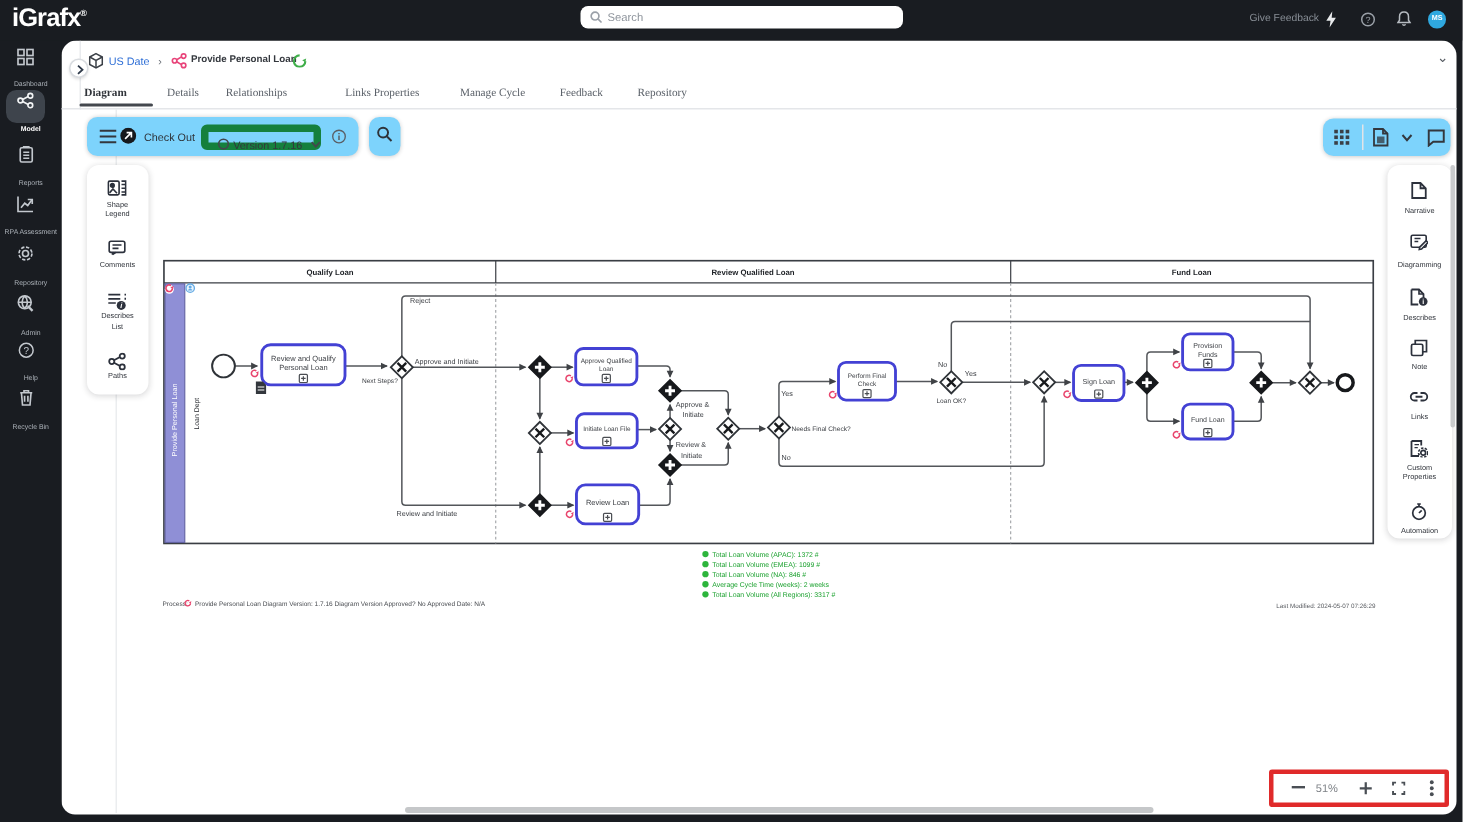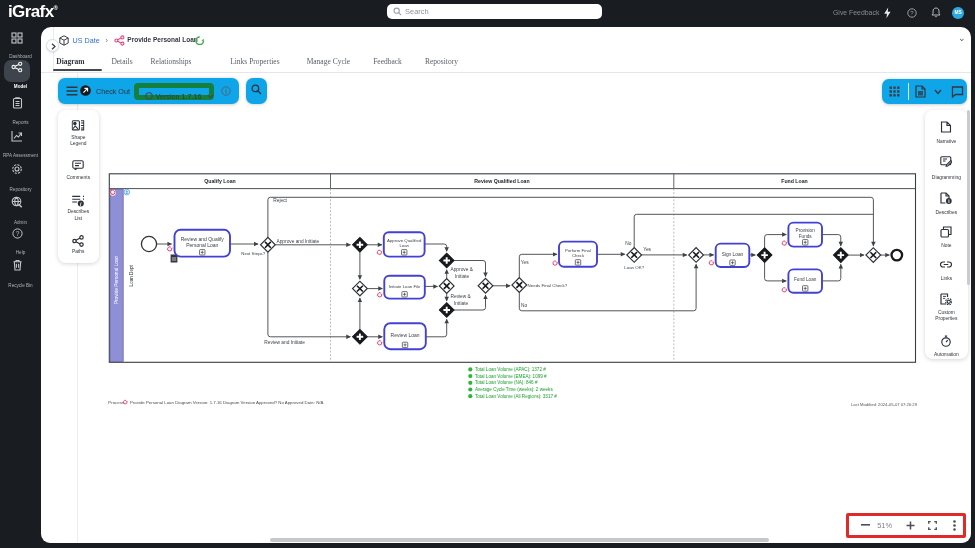--- a/index.html
+++ b/index.html
@@ -24,21 +24,21 @@
 #panel { position:absolute; left:41px; top:26.5px; width:929.5px; height:516px; background:#fff; border-radius:10px 10px 9px 9px; }
 .ctext { position:absolute; top:9px; font-size:7.2px; }
 #collapsebtn { position:absolute; left:46.2px; top:39.2px; width:13px; height:13px; border-radius:50%; background:#fff; border:1px solid #d9dce0; box-shadow:0 1px 2px rgba(0,0,0,.12); color:#2f3a4a; font-weight:bold; font-size:8.5px; line-height:11.5px; text-align:center; }
 
 .tab { position:absolute; top:57px; font-size:7.5px; color:#5b6169; transform:translateX(-50%);font-family:Liberation Serif, serif; }
 .tab.on { color:#30343a; font-weight:bold; }
 #tabline { position:absolute; left:41px; top:72.1px; width:929.5px; height:1px; background:#e4e6e9; }
 #tabunder { position:absolute; left:52.6px; top:69.2px; width:49.2px; height:2.2px; background:#44484e; border-radius:1px; }
 #panechev { position:absolute; left:958px; top:33px; color:#555a61; font-size:9px; }
 
-.card { position:absolute; background:#0ea5e9; border-radius:7px; box-shadow:0 0.5px 3px rgba(25,28,33,.22); }
+.card { position:absolute; background:#7dd3fc; border-radius:7px; box-shadow:0 0.5px 3px rgba(25,28,33,.22); }
 #tb1 { left:57.5px; top:77.8px; width:181px; height:26.7px; }
 #tb2 { left:245.8px; top:77.8px; width:21.4px; height:26.7px; }
 #tb3 { left:882px; top:79px; width:85.3px; height:25px; }
 #verbox { position:absolute; left:76px; top:4.8px; width:80px; height:17.2px; border:5px solid #15803d; border-radius:4px; }
 #checkout { position:absolute; left:38.5px; top:9.2px; font-size:7.2px; color:#2e3339; }
 
 #lcard { position:absolute; left:57.8px; top:110.3px; width:41px; height:152.5px; background:#fff; border-radius:8px; box-shadow:0 1px 4px rgba(25,28,33,.18); }
 
 #rcard { position:absolute; left:924.6px; top:110.3px; width:43.6px; height:248.3px; background:#fff; border-radius:8px; box-shadow:0 1px 4px rgba(25,28,33,.18); }
 .fclabel { position:absolute; width:100%; text-align:center; font-size:4.9px; color:#30343b; line-height:1.3; }

